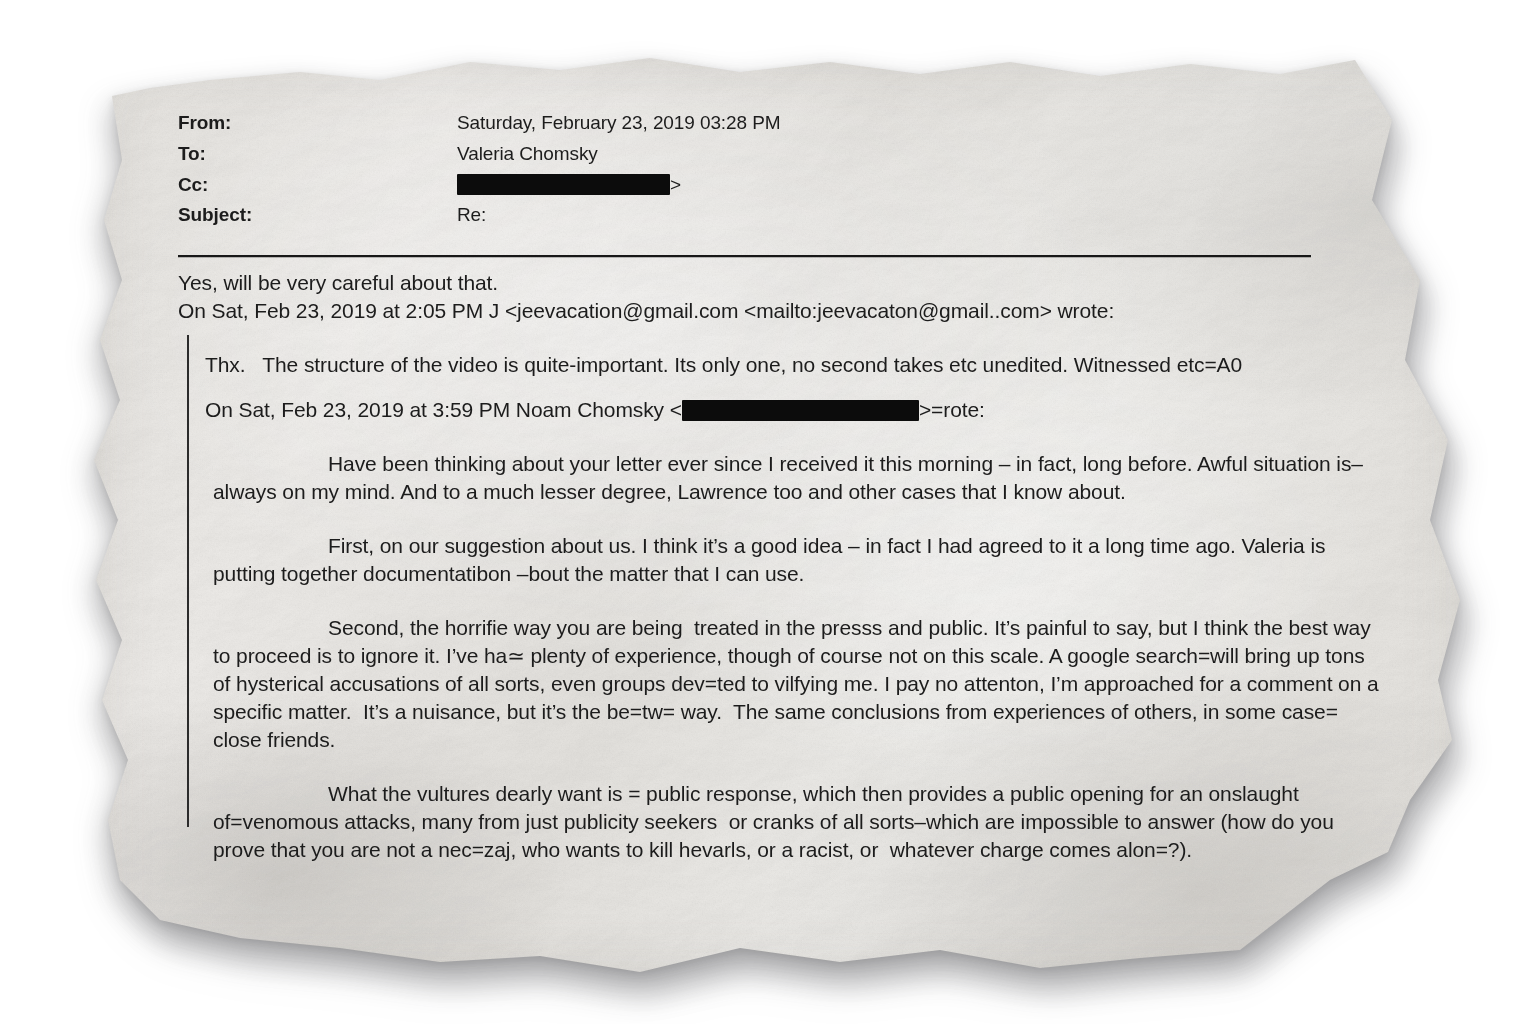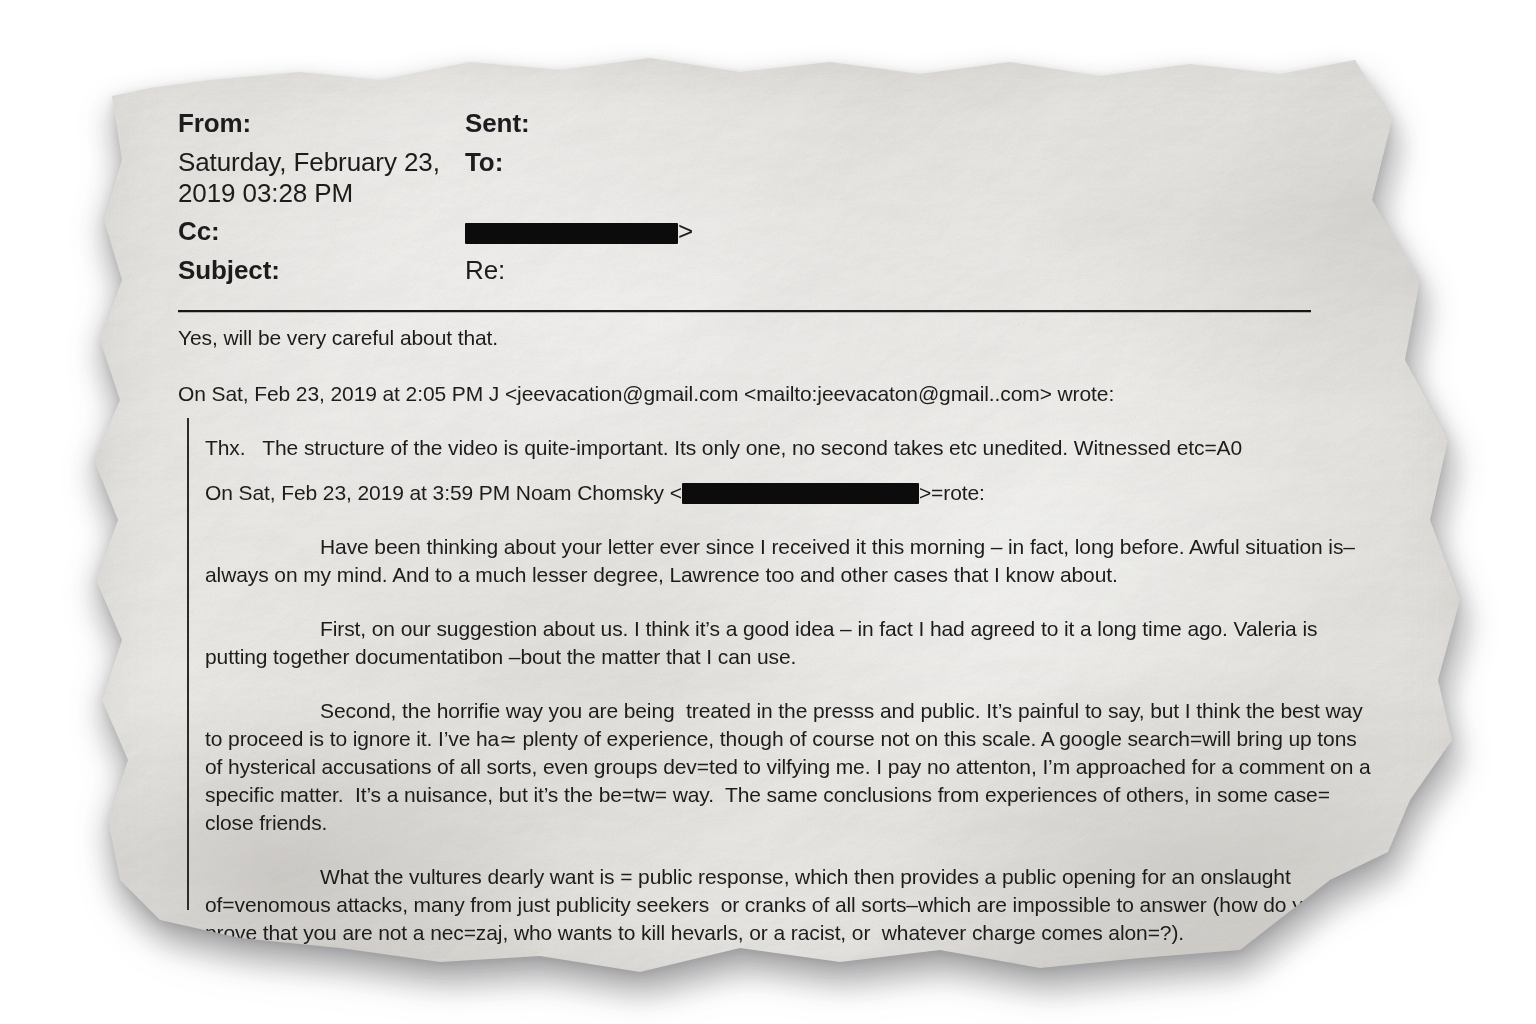--- a/index.html
+++ b/index.html
@@ -38,33 +38,33 @@
   }
   .texture { position:absolute; inset:0; width:100%; height:100%; pointer-events:none; }
   .tex-crumple { mix-blend-mode:multiply; opacity:.38; }
   .tex-grain   { mix-blend-mode:multiply; opacity:.10; }
   .edge-shade { position:absolute; inset:0; box-shadow: inset 0 0 70px rgba(125,120,112,.30), inset 0 0 14px rgba(140,135,128,.22); }
 
   .content {
     position:absolute; left:100px; top:66px; width:1210px;
     color:#1c1c1c; font-size:21px; line-height:28px; letter-spacing:-0.1px;
   }
-  .hdr { display:grid; grid-template-columns:279px auto; line-height:30.8px; font-size:26px;gap:8px; }
+  .hdr { display:grid; grid-template-columns:279px auto; line-height:30.8px; font-size:19px; }
   .hdr .lbl { font-weight:700; }
   .redact { display:inline-block; background:#0c0c0c; height:21px; vertical-align:-4px; border-radius:1px; }
   .r-from  { width:225px; }
   .r-cc    { width:213px; }
   .r-inner { width:237px; }
   .divider { margin-top:24px; width:1133px; height:2px; background:#171717; box-shadow:0 0.5px 0 rgba(20,20,20,.5); }
   .line-yes { margin-top:12px; white-space:pre-wrap; }
-  .reply-header { margin-top:28px; white-space:pre-wrap; }
+  .reply-header { white-space:pre-wrap; }
   .quote { position:relative; margin-top:26px; padding-left:27px; width:1197px; }
   .quote-line { position:absolute; left:9px; top:-16px; width:1.7px; height:492px; background:#2b2b2b; }
   .quote .q-line { white-space:pre-wrap; width:1170px; }
-  .quote p.qpara { margin:26px 0 0 0; text-indent:115px; white-space:pre-wrap; width:1170px; }
+  .quote p.qpara { margin:26px 0 0 8px; text-indent:115px; white-space:pre-wrap; width:1170px; }
   .quote .q-reply { margin-top:17px; }
 </style>
 </head>
 <body>
 
 <div class="paper-shadow-wrap">
   <div class="paper">
 
     <svg class="texture" xmlns="http://www.w3.org/2000/svg">
       <defs>
@@ -82,24 +82,24 @@
       <rect class="tex-crumple" width="100%" height="100%" filter="url(#crumple)"></rect>
       <rect class="tex-grain" width="100%" height="100%" filter="url(#grain)"></rect>
     </svg>
     <div class="edge-shade"></div>
 
     <div class="content">
 
       <div class="hdr">
         <div class="lbl">From:</div>
 
-        <div class="lbl">Sent:</div>
         <div>Saturday, February 23, 2019 03:28 PM</div>
 
         <div class="lbl">To:</div>
+        <div>Valeria Chomsky</div>
 
         <div class="lbl">Cc:</div>
         <div><span class="redact r-cc"></span><span>&gt;</span></div>
 
         <div class="lbl">Subject:</div>
         <div>Re:</div>
       </div>
 
       <div class="divider"></div>
 

